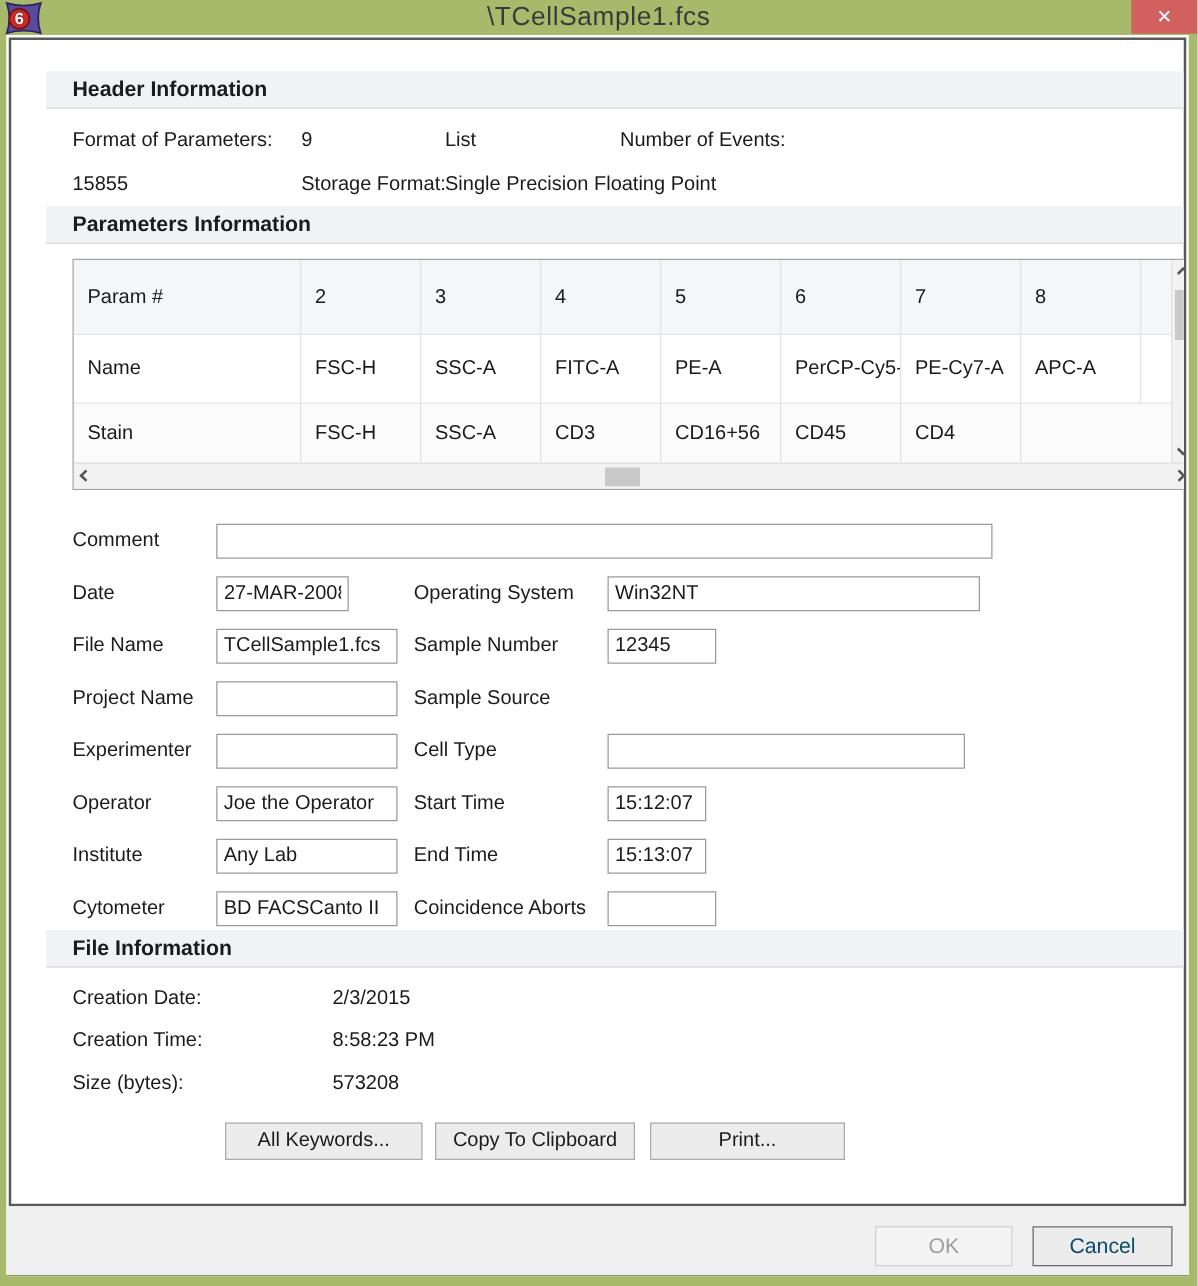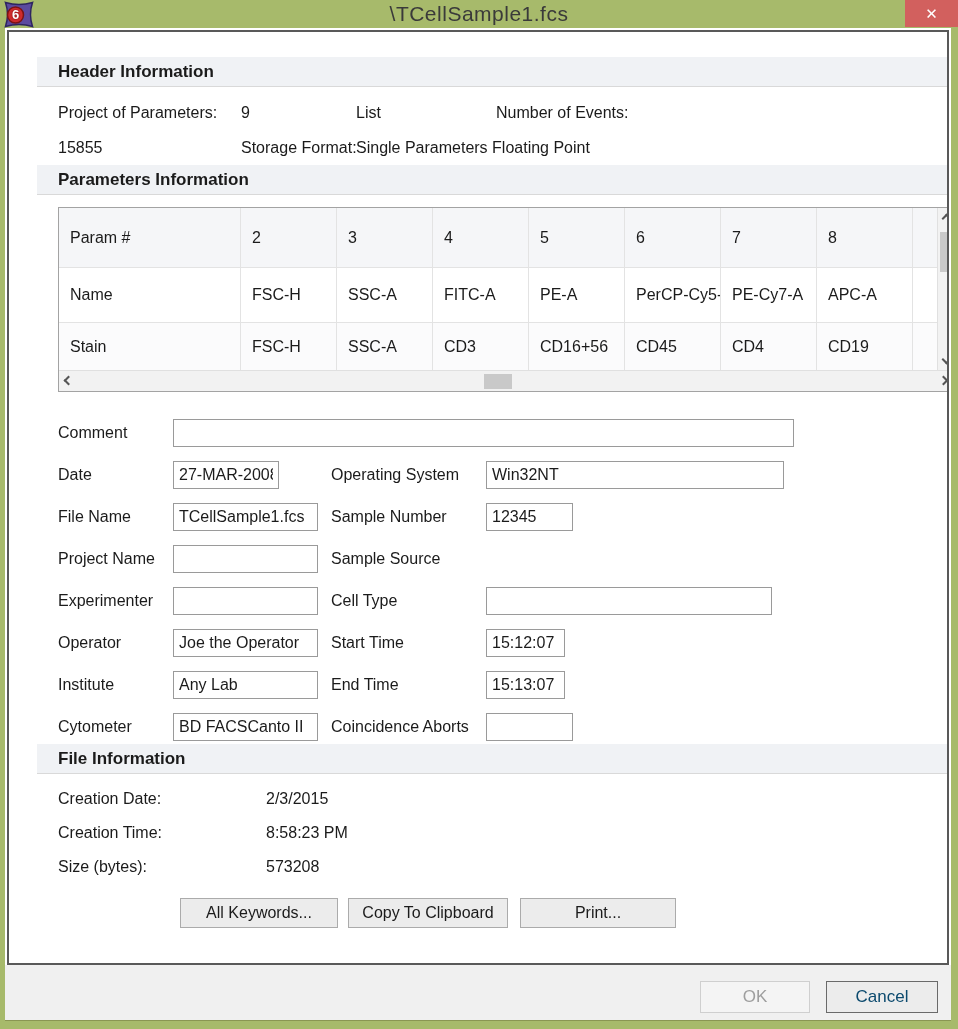--- a/index.html
+++ b/index.html
@@ -154,27 +154,27 @@
     </div>
     <div class="window-title">\TCellSample1.fcs</div>
     <button class="close-button">✕</button>
   </div>
 
   <div class="client">
     <div class="dialog-panel">
 
       <div class="section-bar bar-header">Header Information</div>
       <div class="header-grid">
-        <span>Project of Parameters:</span>
+        <span>Format of Parameters:</span>
         <span>9</span>
         <span>List</span>
         <span>Number of Events:</span>
         <span>15855</span>
         <span>Storage Format:</span>
-        <span>Single Parameters Floating Point</span>
+        <span>Single Precision Floating Point</span>
       </div>
 
       <div class="section-bar bar-param">Parameters Information</div>
 
       <div class="param-table">
         <div class="t-row r0">
           <div class="t-cell">Param #</div>
           <div class="t-cell">2</div>
           <div class="t-cell">3</div>
           <div class="t-cell">4</div>
@@ -196,21 +196,20 @@
           <div class="t-cell filler"></div>
         </div>
         <div class="t-row r2">
           <div class="t-cell">Stain</div>
           <div class="t-cell">FSC-H</div>
           <div class="t-cell">SSC-A</div>
           <div class="t-cell">CD3</div>
           <div class="t-cell">CD16+56</div>
           <div class="t-cell">CD45</div>
           <div class="t-cell">CD4</div>
-          <div class="t-cell">CD19</div>
           <div class="t-cell filler"></div>
         </div>
 
         <div class="vscroll">
           <button class="sb-btn sb-up">
               <span class="chev up"></span>
             </button>
           <div class="v-thumb"></div>
           <button class="sb-btn sb-down" style="bottom:0;">
               <span class="chev down"></span>

